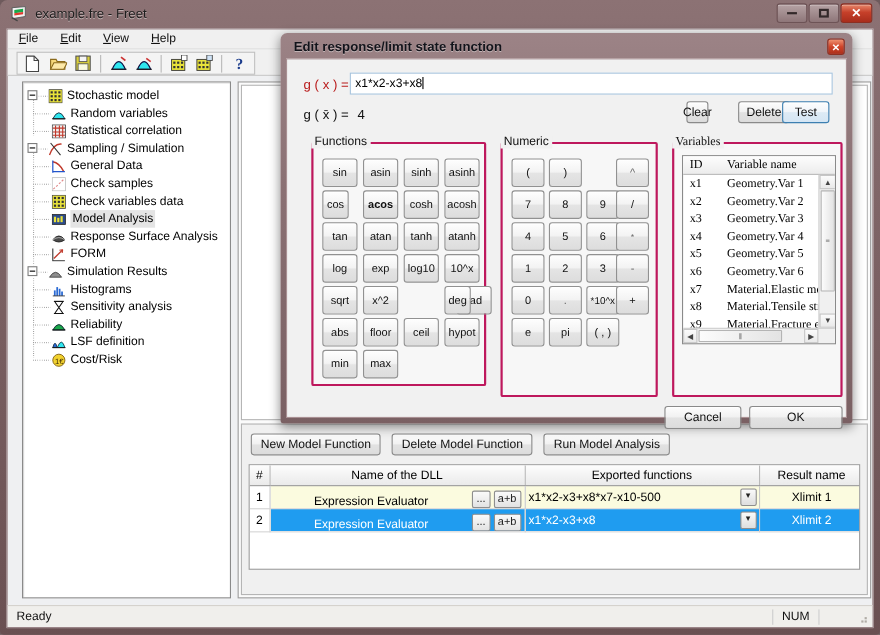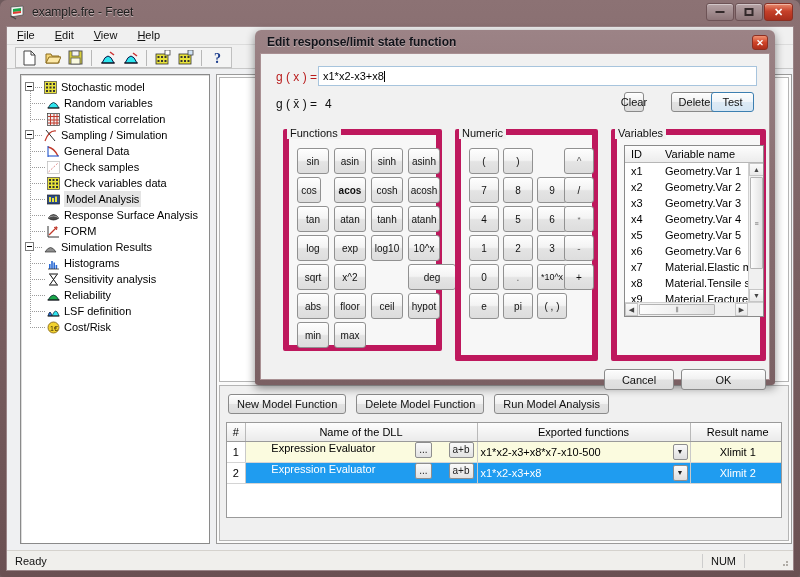--- a/index.html
+++ b/index.html
@@ -190,21 +190,21 @@
     border-right:1px solid #c9c9c9;
     border-bottom:1px solid #d4d4d4;
     height:20px; font-size:11px; padding:0 3px;
     overflow:hidden; white-space:nowrap;
   }
   tr.row-a td { background:#fbfbdf; color:#000; }
   tr.row-b td { background:#1f9cf0; color:#fff; }
   td.c-num { text-align:center; width:18px; padding:0; }
   tr.row-a td.c-num, tr.row-b td.c-num { background:#fff; color:#000; }
   td.c-name { text-align:center; }
-  .cell-flex { display:flex; align-items:flex-start; height:20px;gap:14px; }
+  .cell-flex { display:flex; align-items:flex-end; height:20px; }
   .mini-btn {
     border:1px solid #8e8e8e; border-radius:2px;
     background: linear-gradient(180deg,#fafafa,#e2e2e2);
     font-size:10px; color:#222;
     height:16px; line-height:14px;
     padding:0 3px; margin-left:3px;
     display:inline-block; text-align:center;
   }
   .combo-wrap {
     position:relative; flex:1; height:20px;
@@ -294,32 +294,32 @@
   #btn-delete { left:410px; width:47px; }
   #btn-test {
     left:450px; width:43px;
     border:1px solid #3c7fb1;
     background: linear-gradient(180deg,#fdfdfd 0%, #f0f5fa 48%, #ddeaf5 52%, #d5e6f4 100%);
   }
 
   
   .group {
     position:absolute;
-    border:6px solid #be185d;
+    border:2px solid #be185d;
     background:#f7f7f7;
     border-radius:2px;
   }
   .group-title {
     position:absolute; top:-8px; left:-2px;
     background:#f1f1f1; padding:0 3px;
     font-size:11px; color:#111;
   }
   #grp-functions { left:22px; top:75px; width:159px; height:222px; }
   #grp-numeric   { left:194px; top:75px; width:143px; height:232px; }
-  #grp-variables { left:350px; top:75px; width:155px; height:232px; }
+  #grp-variables { left:350px; top:75px; width:155px; height:232px;font-family:Liberation Serif, serif; }
 
   .kbtn {
     position:absolute;
     border:1px solid #919191; border-radius:3px;
     background: linear-gradient(180deg,#fefefe 0%, #f3f3f3 47%, #e4e4e4 53%, #dddddd 100%);
     font-size:10px; color:#111;
     display:flex; align-items:center; justify-content:center;
     box-shadow: inset 0 1px 0 #fff;
     cursor:default;
   }
@@ -792,21 +792,21 @@
         <div class="kbtn" style="left:119px;top:71px; width:32px; height:26px;">atanh</div>
 
         <div class="kbtn" style="left:8px;  top:100px;width:32px; height:26px;">log</div>
         <div class="kbtn" style="left:45px; top:100px;width:32px; height:26px;">exp</div>
         <div class="kbtn" style="left:82px; top:100px;width:32px; height:26px;">log10</div>
         <div class="kbtn" style="left:119px;top:100px;width:32px; height:26px;">10^x</div>
 
         <div class="kbtn" style="left:8px;  top:129px;width:32px; height:26px;">sqrt</div>
         <div class="kbtn" style="left:45px; top:129px;width:32px; height:26px;">x^2</div>
         <div class="kbtn" style="left:82px; top:129px;width:32px; height:26px;margin-left:48px;">rad</div>
-        <div class="kbtn" style="left:119px;top:129px;width:48px; height:26px;">deg</div>
+        <div class="kbtn" style="left:119px;top:129px;width:24px; height:26px;">deg</div>
 
         <div class="kbtn" style="left:8px;  top:158px;width:32px; height:26px;">abs</div>
         <div class="kbtn" style="left:45px; top:158px;width:32px; height:26px;">floor</div>
         <div class="kbtn" style="left:82px; top:158px;width:32px; height:26px;">ceil</div>
         <div class="kbtn" style="left:119px;top:158px;width:32px; height:26px;">hypot</div>
 
         <div class="kbtn" style="left:8px;  top:187px;width:32px; height:26px;">min</div>
         <div class="kbtn" style="left:45px; top:187px;width:32px; height:26px;">max</div>
       </div>
 

